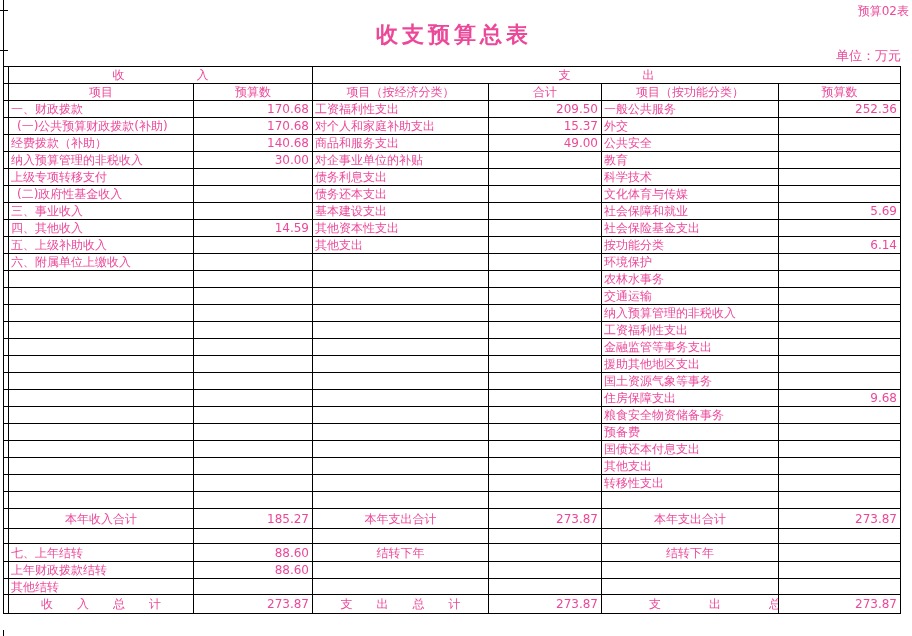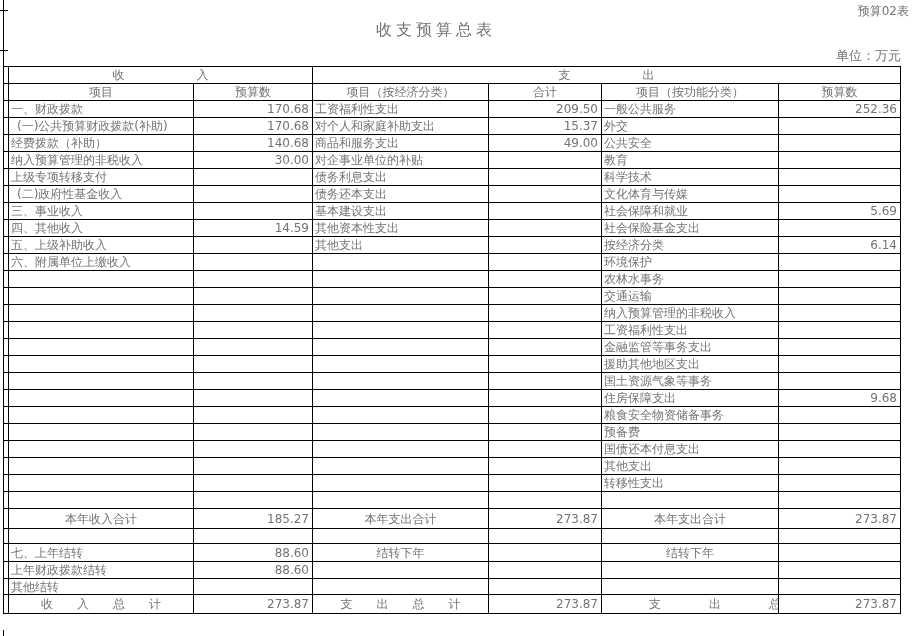--- a/index.html
+++ b/index.html
@@ -2,33 +2,33 @@
 <html><head>
 <meta charset="utf-8">
 <style>
   html,body{margin:0;padding:0;}
   body{background:#fff;}
   #page{
     position:relative;
     width:912px;height:636px;
     background:#fff;
     font-family:"DejaVu Sans",sans-serif;
-    color:#737373;
+    color:#ec4899;
     overflow:hidden;
   }
   
   .vline{position:absolute;width:1px;background:#000;}
   #gutter-line-top{left:3px;top:0;height:66px;}
   #gutter-line-bottom{left:3px;top:630px;height:6px;}
   .tick{position:absolute;left:0;width:8px;height:1px;background:#000;}
   #tick-a{top:10px;}
   #tick-b{top:50px;}
 
   #sheet-label{position:absolute;top:3px;right:3px;font-size:12px;}
-  #page-title{position:absolute;top:20px;left:376px;font-size:16px;font-weight:normal;letter-spacing:4px;white-space:nowrap;}
+  #page-title{position:absolute;top:20px;left:376px;font-size:22px;font-weight:bold;letter-spacing:4px;white-space:nowrap;}
   #unit-label{position:absolute;top:47px;right:11px;font-size:13px;}
 
   table{
     position:absolute;left:3px;top:66px;
     width:897px;
     border-collapse:collapse;
     table-layout:fixed;
   }
   td{
     border:1px solid #000;
@@ -162,21 +162,21 @@
           <td class="num"></td>
           <td class="lbl">社会保险基金支出</td>
           <td class="num"></td>
         </tr>
         <tr style="height: 17px;">
           <td class="gut"></td>
           <td class="lbl">五、上级补助收入</td>
           <td class="num"></td>
           <td class="lbl">其他支出</td>
           <td class="num"></td>
-          <td class="lbl">按经济分类</td>
+          <td class="lbl">按功能分类</td>
           <td class="num">6.14</td>
         </tr>
         <tr style="height: 17px;">
           <td class="gut"></td>
           <td class="lbl">六、附属单位上缴收入</td>
           <td class="num"></td>
           <td class="lbl"></td>
           <td class="num"></td>
           <td class="lbl">环境保护</td>
           <td class="num"></td>

